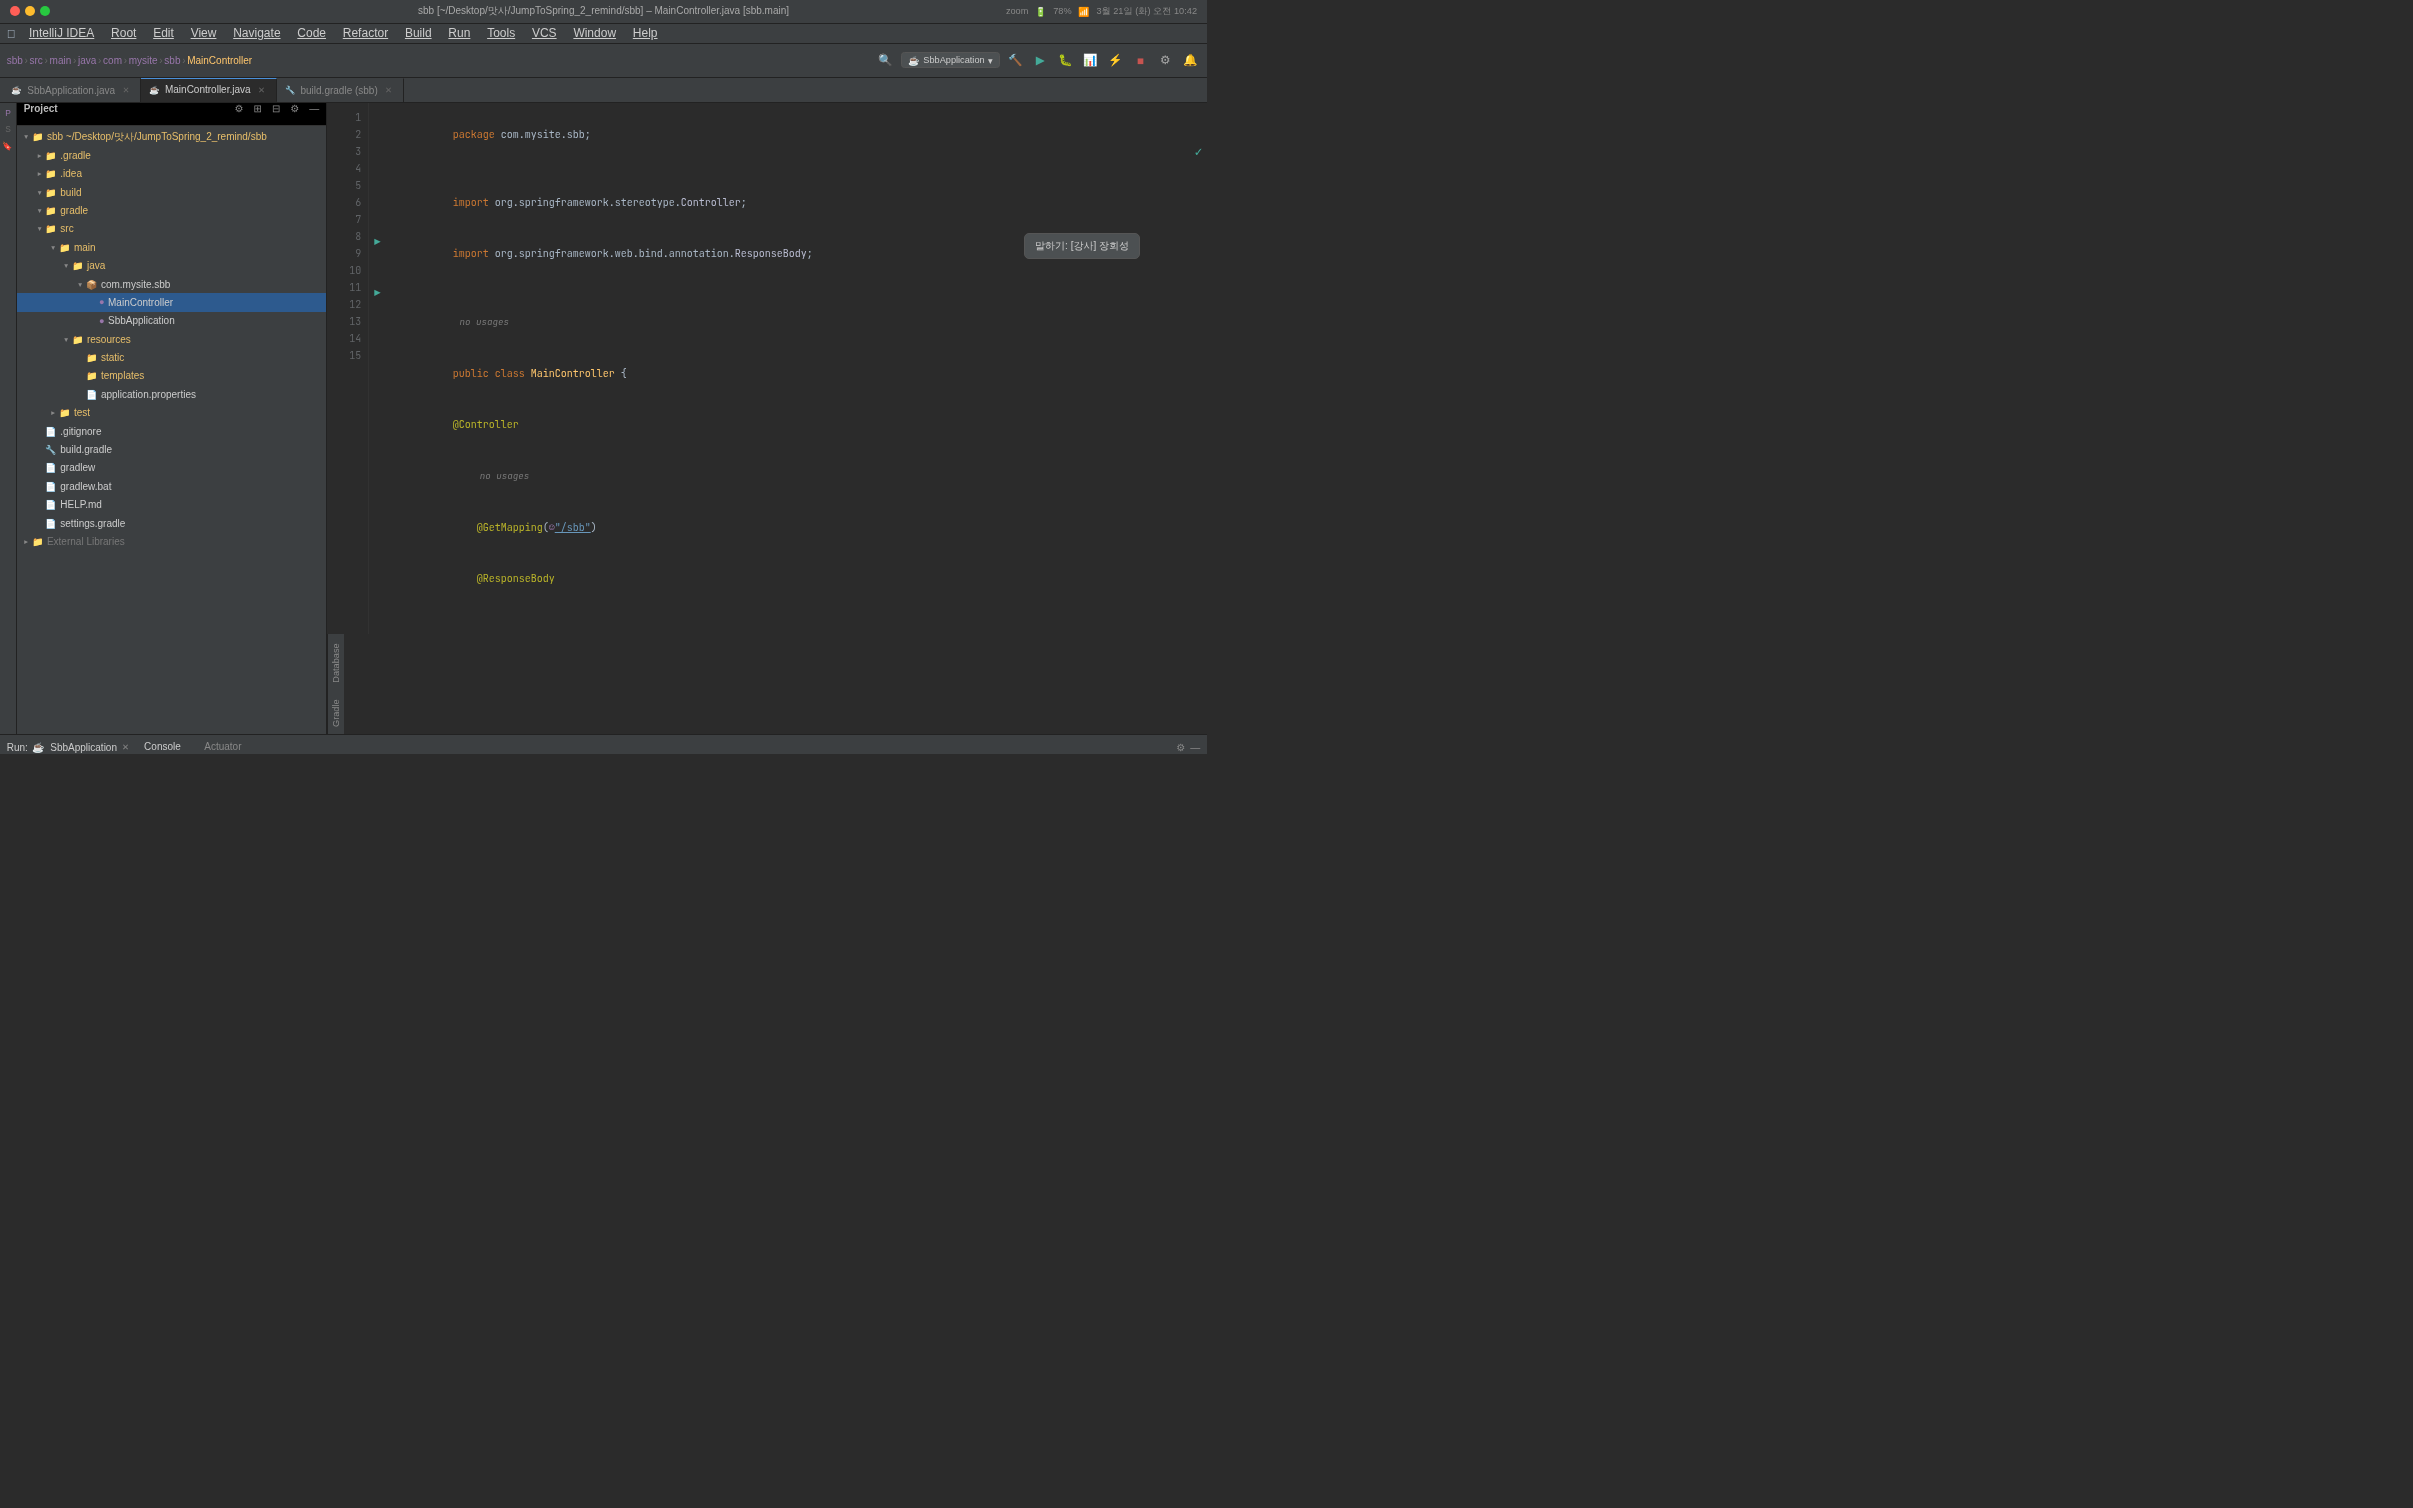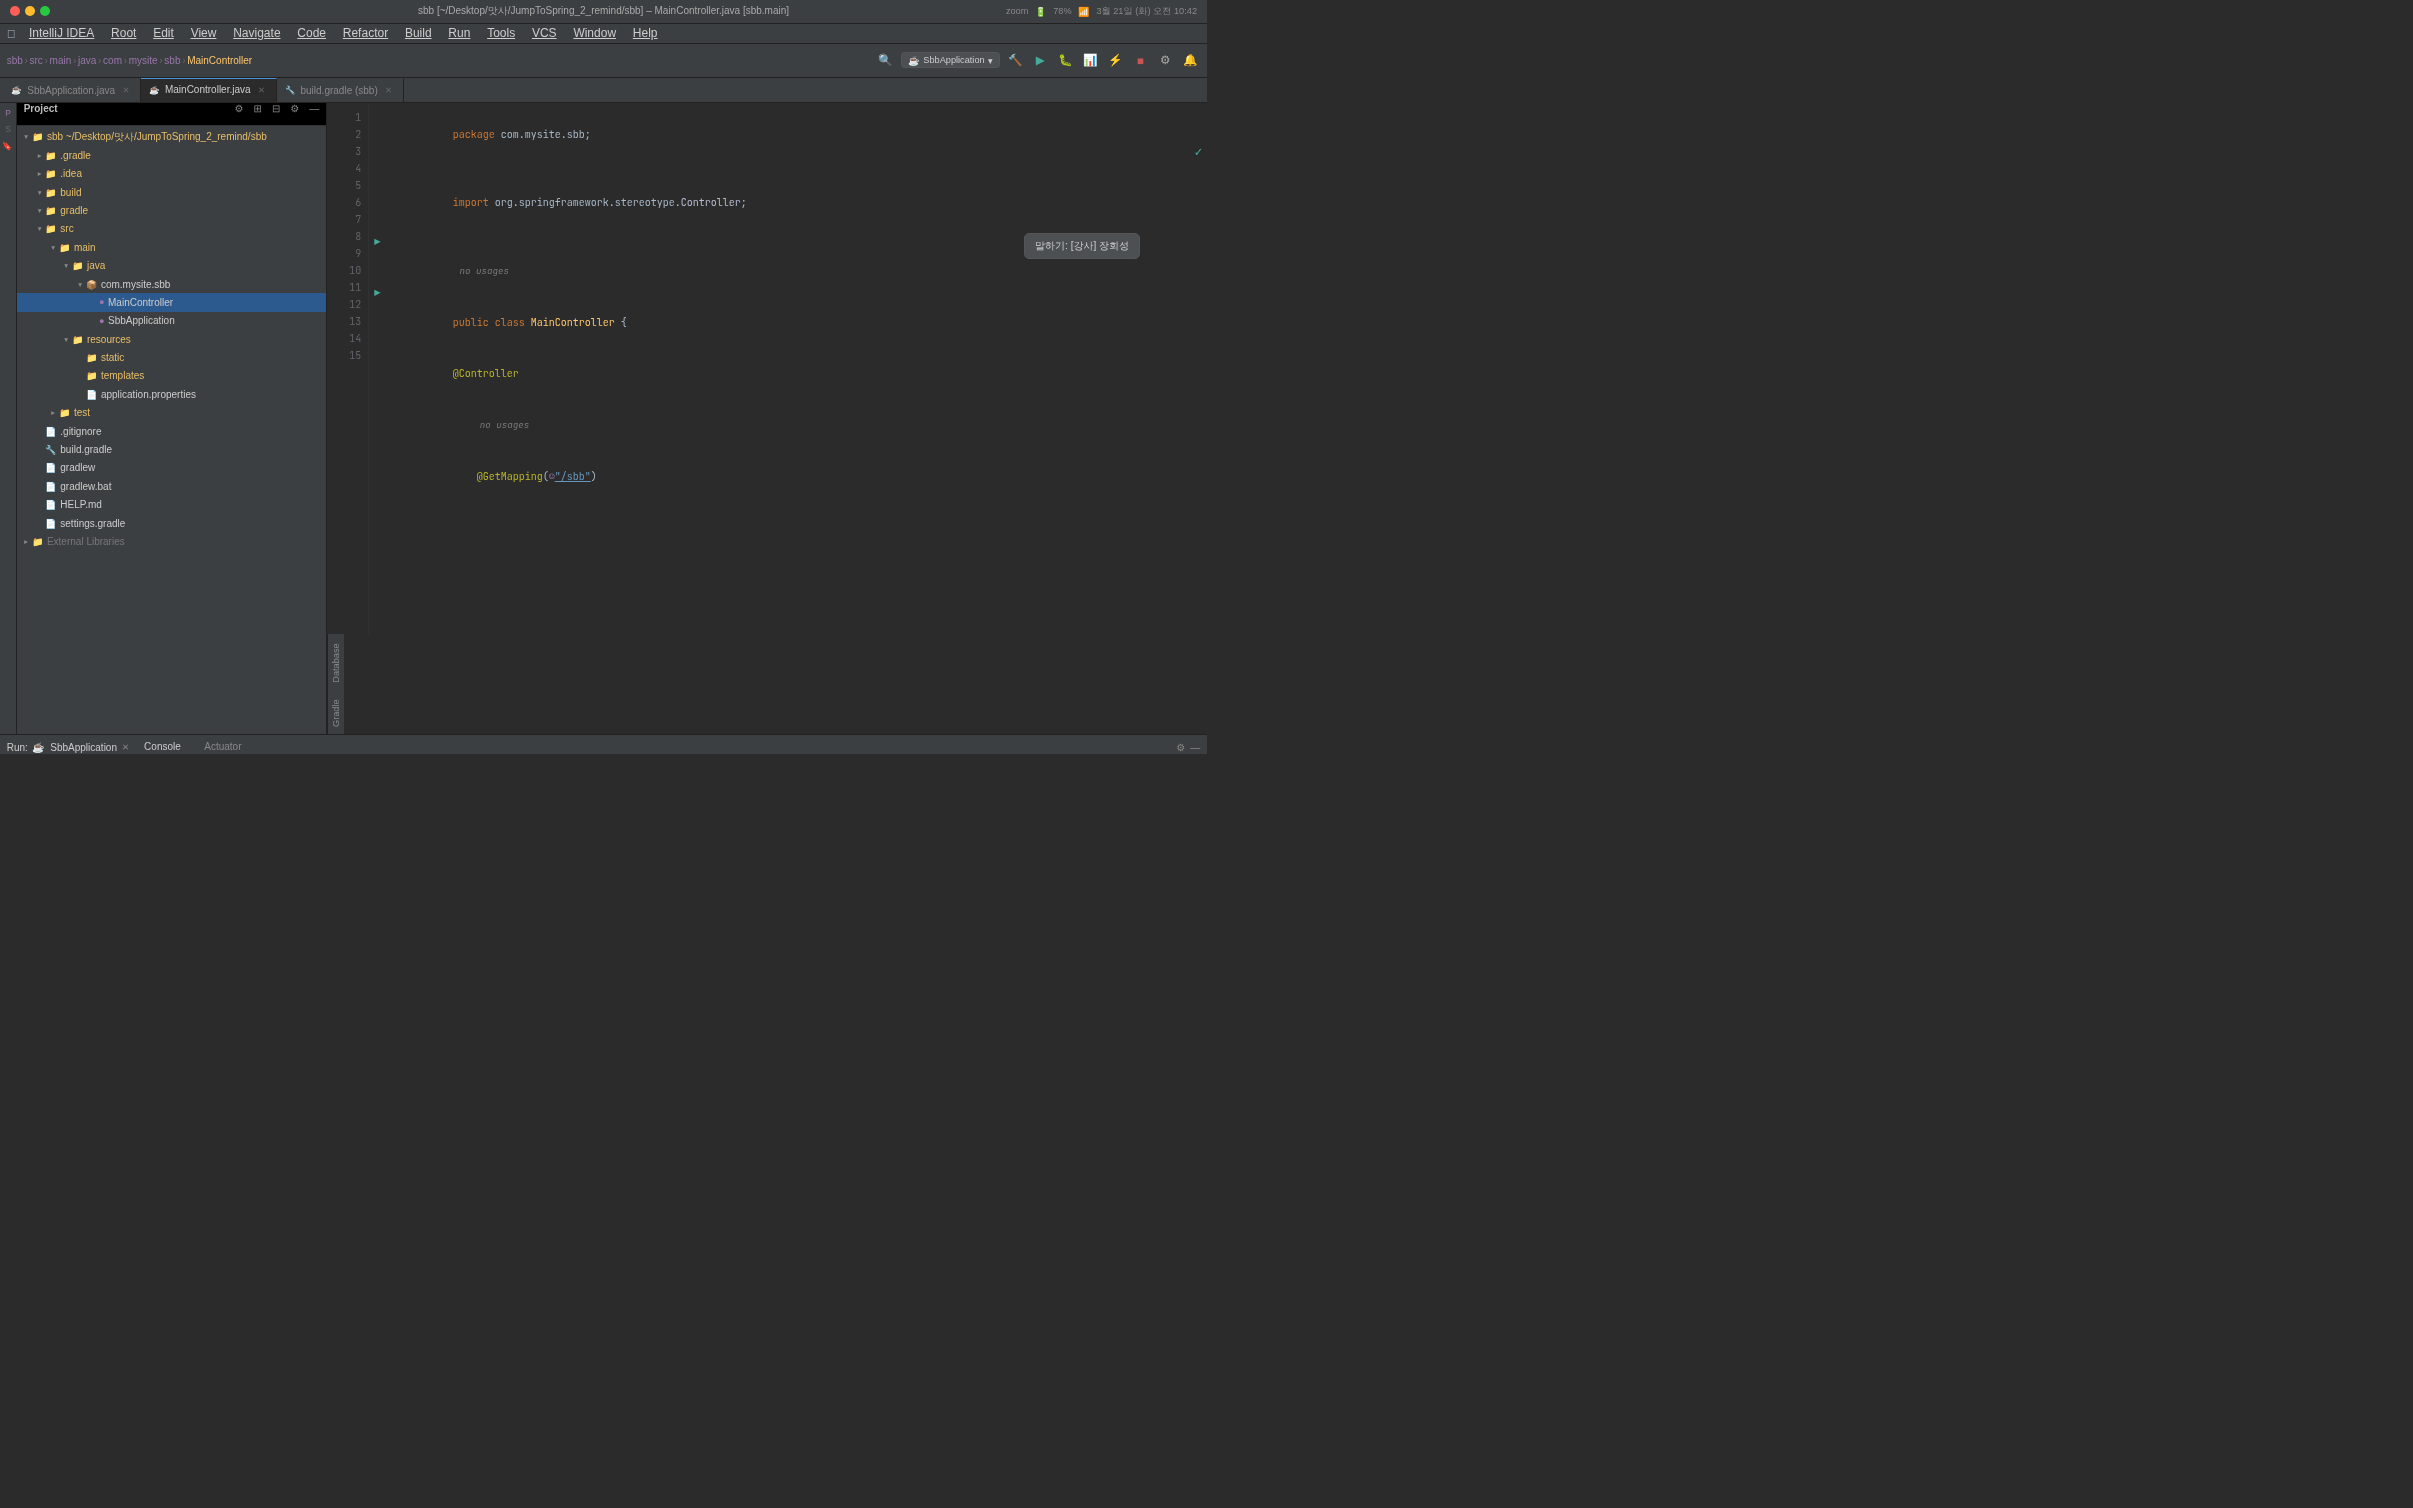--- a/index.html
+++ b/index.html
@@ -756,37 +756,43 @@
       </div>
 
       <div class="code-lines">
         <div class="code-line">
           <span class="kw">package</span> com.mysite.sbb;
         </div>
         <div class="code-line">&nbsp;</div>
         <div class="code-line">
           <span class="kw">import</span> org.springframework.stereotype.<span class="iface">Controller</span>;
         </div>
+        <div class="code-line">
+          <span class="kw">import</span> org.springframework.web.bind.annotation.<span class="iface">ResponseBody</span>;
+        </div>
         <div class="code-line">&nbsp;</div>
 
         <div class="code-line">
           <span class="inline-hint">no usages</span>
         </div>
         <div class="code-line">
           <span class="kw">public</span> <span class="kw">class</span> <span class="fn">MainController</span> {
         </div>
         <div class="code-line">
           <span class="ann">@Controller</span>
         </div>
 
         <div class="code-line">
           <span style="margin-left:27px;" class="inline-hint">no usages</span>
         </div>
         <div class="code-line">
           &nbsp;&nbsp;&nbsp;&nbsp;<span class="ann">@GetMapping</span>(<span class="ctrl">☺</span><span class="link">"/sbb"</span>)
+        </div>
+        <div class="code-line">
+          &nbsp;&nbsp;&nbsp;&nbsp;<span class="ann">@ResponseBody</span>
         </div>
 
       </div>
     </div>
 
     <div class="tooltip-bubble">
       <span>말하기: [강사] 장회성</span>
     </div>
 
     <div class="checkmark">✓</div>

